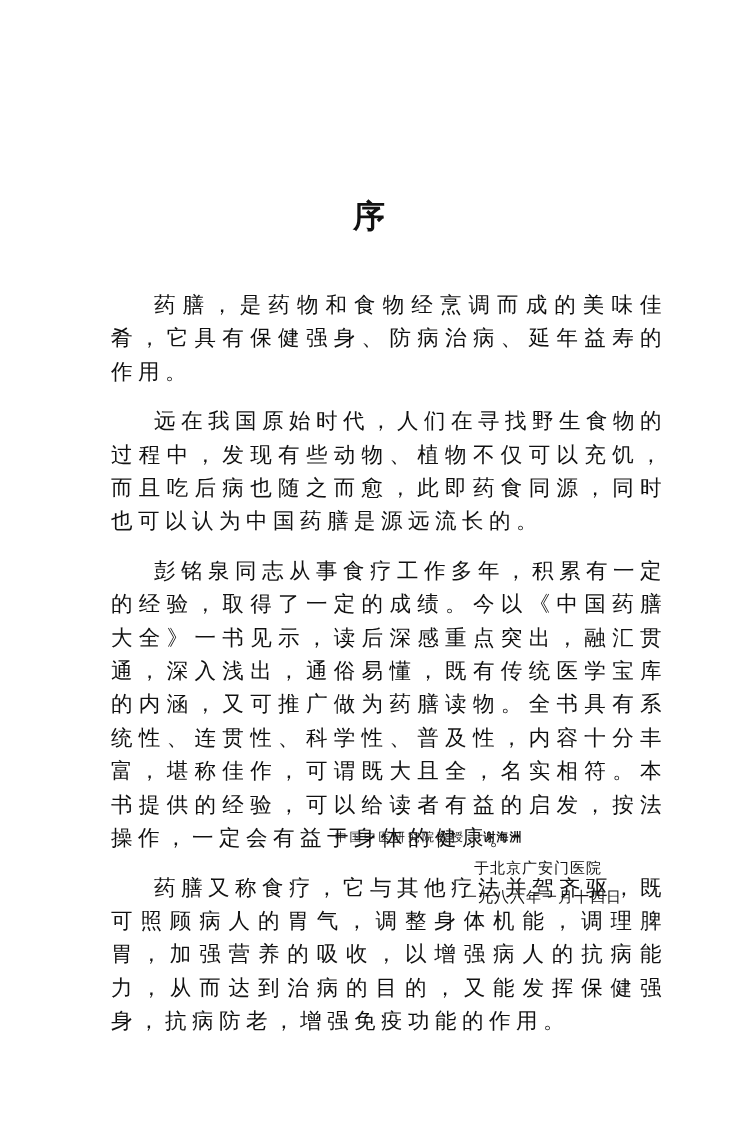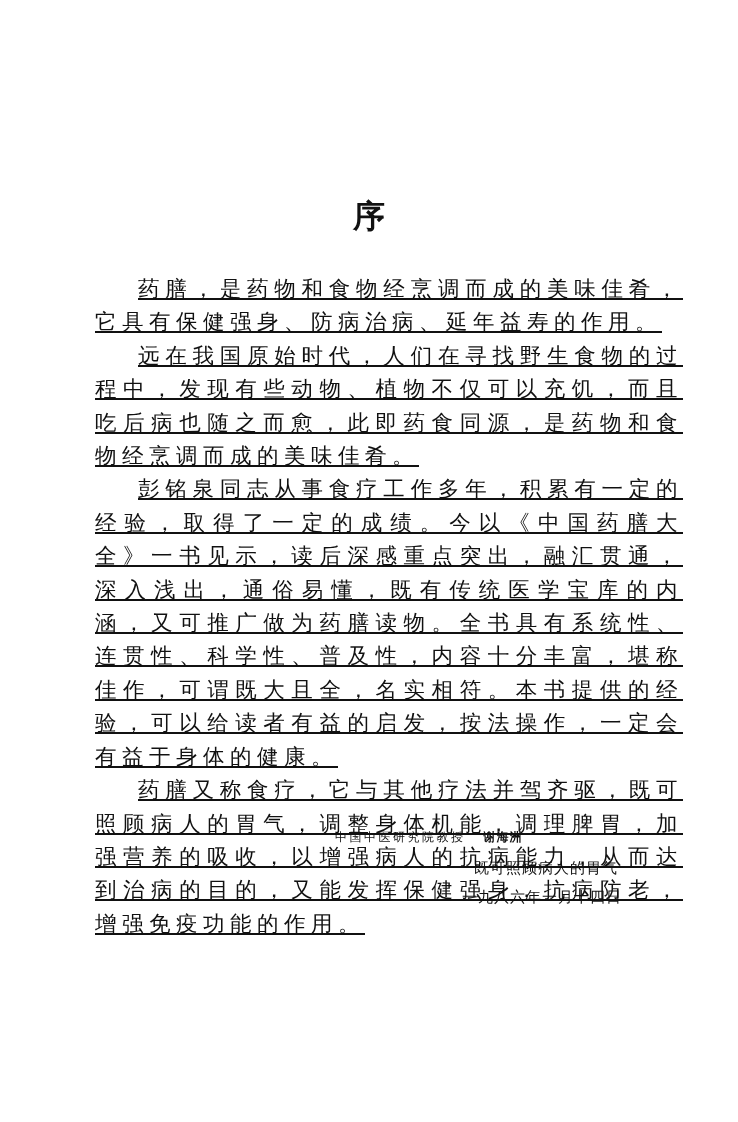--- a/index.html
+++ b/index.html
@@ -8,38 +8,38 @@
     font-family: "DejaVu Serif", "Liberation Serif", serif; color: #111;
   }
   .title {
     position: absolute; top: 196px; left: 0; width: 738px; text-align: center;
     font-size: 32px; font-weight: bold; font-family: "DejaVu Sans", sans-serif; line-height: 40px;
   }
   .body-text {
     position: absolute; top: 272px; left: 95px; width: 588px;
     font-size: 21.5px; line-height: 33.4px; letter-spacing: 5.5px; text-align: justify;
   }
-  .body-text p { margin: 0; text-indent: 2em; text-decoration: underline; }
+  .body-text p { margin: 16px; text-indent: 2em; }
   .sig-line {
     position: absolute; font-size: 12px; line-height: 22px; white-space: nowrap;
   }
   .sig-title { top: 826px; left: 335px; letter-spacing: 2.5px; }
   .sig-name { font-weight: bold; font-family: "DejaVu Sans", sans-serif; margin-left: 18px; letter-spacing: 1px; }
   .sig-place { top: 857px; left: 474px; font-size: 15px; letter-spacing: 1px; }
   .sig-date { top: 886px; left: 462px; font-size: 15px; letter-spacing: 1px; }
 </style>
 </head>
 <body>
 
 <div class="title">序</div>
 
 <div class="body-text">
   <p>药膳，是药物和食物经烹调而成的美味佳肴，它具有保健强身、防病治病、延年益寿的作用。</p>
-  <p>远在我国原始时代，人们在寻找野生食物的过程中，发现有些动物、植物不仅可以充饥，而且吃后病也随之而愈，此即药食同源，是药物和食物经烹调而成的美味佳肴。</p>
+  <p>远在我国原始时代，人们在寻找野生食物的过程中，发现有些动物、植物不仅可以充饥，而且吃后病也随之而愈，此即药食同源，同时也可以认为中国药膳是源远流长的。</p>
   <p>彭铭泉同志从事食疗工作多年，积累有一定的经验，取得了一定的成绩。今以《中国药膳大全》一书见示，读后深感重点突出，融汇贯通，深入浅出，通俗易懂，既有传统医学宝库的内涵，又可推广做为药膳读物。全书具有系统性、连贯性、科学性、普及性，内容十分丰富，堪称佳作，可谓既大且全，名实相符。本书提供的经验，可以给读者有益的启发，按法操作，一定会有益于身体的健康。</p>
   <p>药膳又称食疗，它与其他疗法并驾齐驱，既可照顾病人的胃气，调整身体机能，调理脾胃，加强营养的吸收，以增强病人的抗病能力，从而达到治病的目的，又能发挥保健强身，抗病防老，增强免疫功能的作用。</p>
 </div>
 
 <div class="sig-line sig-title">
   <span>中国中医研究院教授</span><span class="sig-name">谢海洲</span>
 </div>
-<div class="sig-line sig-place">既可照顾病人的胃气</div>
+<div class="sig-line sig-place">于北京广安门医院</div>
 <div class="sig-line sig-date">一九八六年一月十四日</div>
 
 </body></html>

